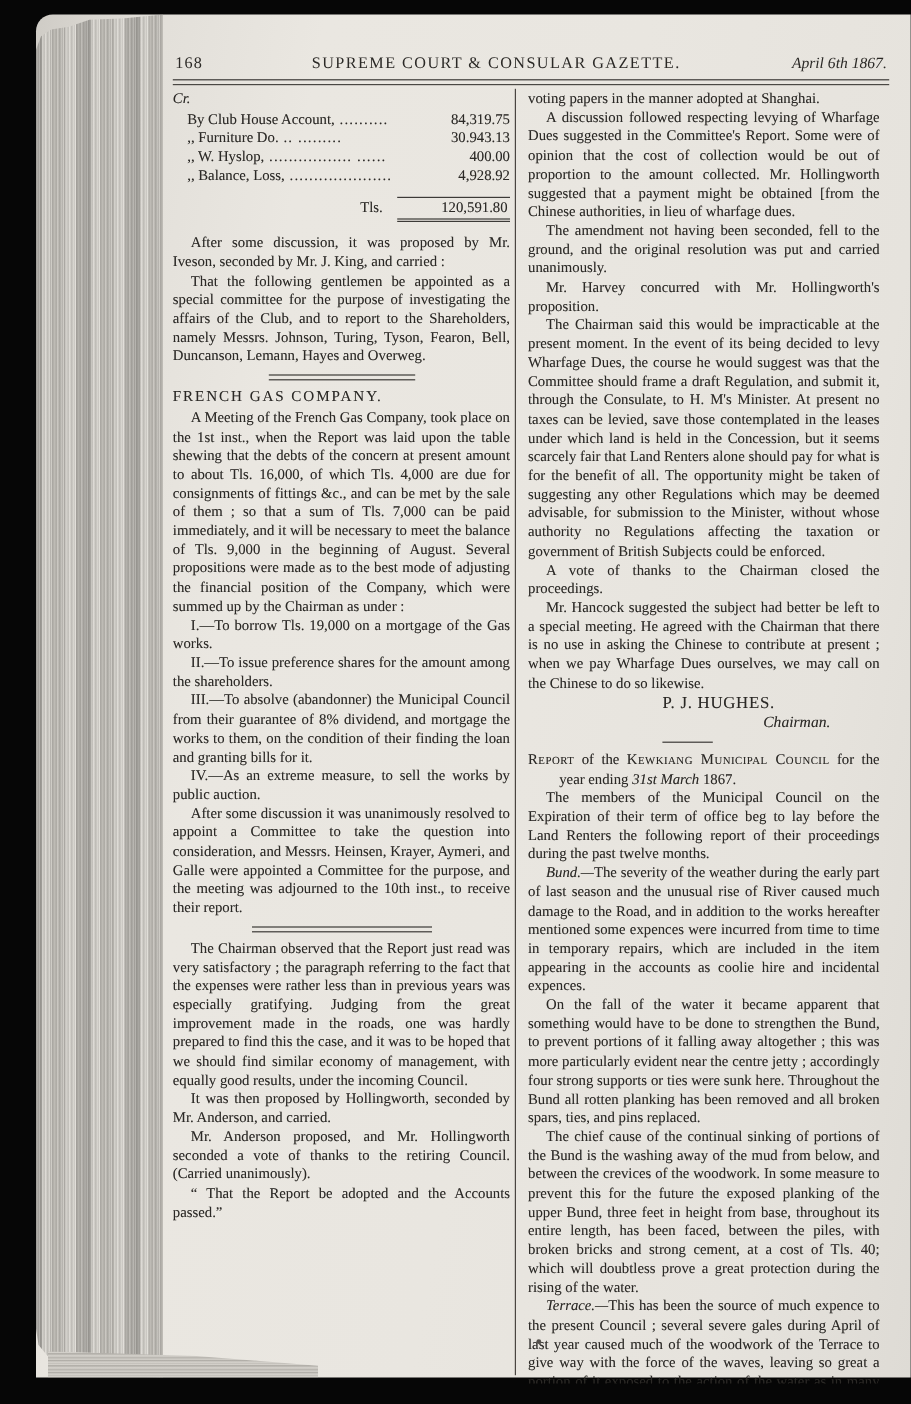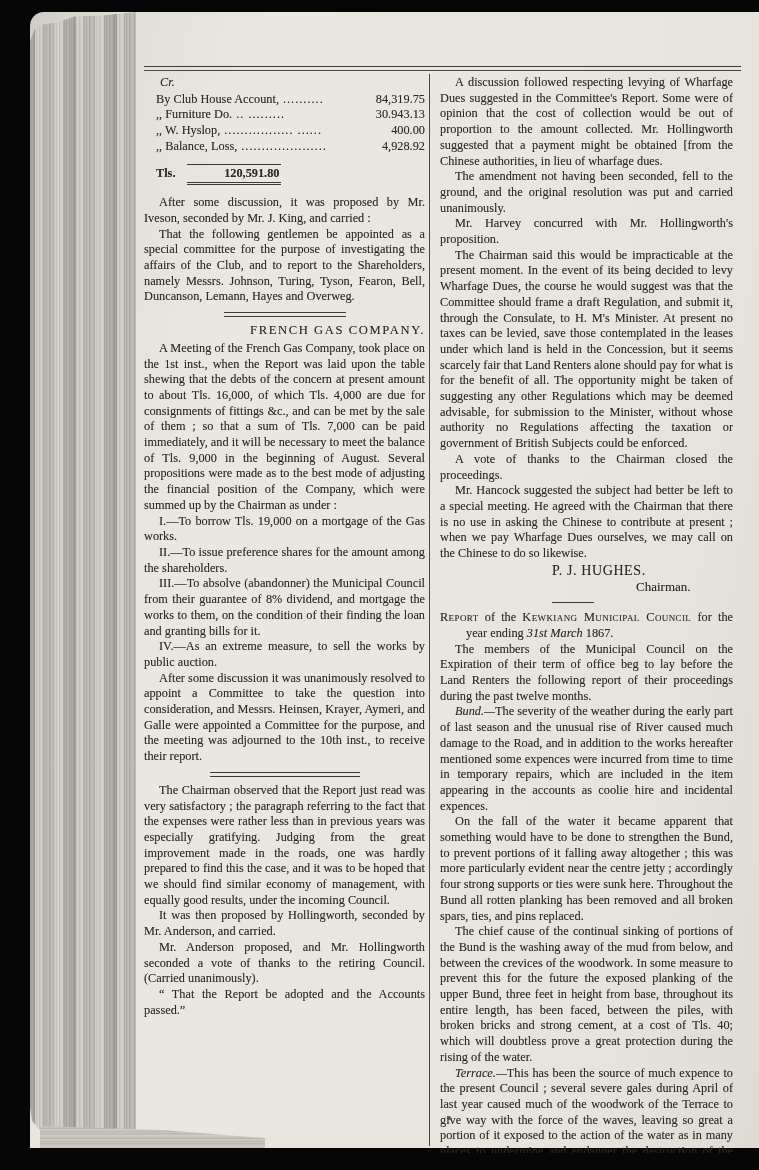--- a/index.html
+++ b/index.html
@@ -60,52 +60,57 @@
     text-align:justify; overflow:hidden;
     text-shadow:0 0 0.5px rgba(43,41,38,0.35);
   }
   .col-left  { left:114px; width:281px; height:1045px; }
   .col-right { left:410px; width:293px; height:1078px; }
   .para { margin:0; text-indent:15px; }
   .noindent { text-indent:0; }
   .it { font-style:italic; }
   .sc { font-variant:small-caps; letter-spacing:0.4px; }
   
-  .cr { margin:0 16px 1px; font-style:italic; }
+  .cr { margin:0 0 1px; font-style:italic; }
   .acct { margin:0 0 2px 12px; }
   .acct-row { display:flex; align-items:baseline; white-space:nowrap; }
   .acct-label { flex:none; }
   .acct-dots { flex:1; overflow:hidden; margin:0 4px; letter-spacing:1px; }
   .acct-amount { flex:none; text-align:left; }
-  .acct-total-row { display:flex; margin:9px 0 10px;font-weight:bold; }
+  .acct-total-row { display:flex; justify-content:flex-end; margin:9px 0 10px; }
   .acct-total { display:flex; align-items:baseline; }
   .total-amt {
     margin-left:12px; padding:1px 2px 1px 6px; min-width:86px; text-align:right;
     border-top:1px solid #3c3a37; border-bottom:3px double #3c3a37;
   }
   .divider {
     height:3px; margin:7px auto 6px;
     border-top:1px solid #3c3a37; border-bottom:1px solid #3c3a37;
   }
   .divider.w120 { width:122px; }
   .divider.w150 { width:150px; }
-  .sec-head { margin:3px 0 2px; text-align:right; font-size:12.6px; letter-spacing:1.6px; text-indent:0; }
+  .sec-head { margin:3px 0 2px; text-align:left; font-size:12.6px; letter-spacing:1.6px; text-indent:0; }
   .sig-name { margin:1px 0 0 112px; font-size:14px; letter-spacing:0.6px; text-indent:0; text-align:left; }
-  .sig-title { margin:0 0 0 196px; font-size:13px; text-indent:0; text-align:left; }
+  .sig-title { margin:0 0 0 196px; font-style:italic; font-size:13px; text-indent:0; text-align:left; }
   .sig-rule { width:42px; border-top:1.2px solid #3c3a37; margin:8px 0 7px 112px; }
   .report-head { margin:0; padding-left:26px; text-indent:-26px; }
   .speck { position:absolute; left:417px; top:1104px; width:4px; height:4px; border-radius:50%; background:#55514c; }
 </style>
 </head>
 <body>
 
 <div class="sheet">
   <div class="edges"></div>
   <div class="edges-bottom"></div>
 
+  <div class="header">
+    <span class="pagenum">168</span>
+    <span class="mast">SUPREME COURT &amp; CONSULAR GAZETTE.</span>
+    <span class="issuedate">April 6th 1867.</span>
+  </div>
   <div class="head-rule"></div>
   <div class="col-rule"></div>
 
   <div class="col col-left">
     <p class="cr">Cr.</p>
 
     <div class="acct">
       <div class="acct-row">
         <span class="acct-label">By Club House Account,</span>
         <span class="acct-dots">..........</span>
@@ -148,20 +153,21 @@
 
     <div class="divider w150"></div>
     <p class="para">The Chairman observed that the Report just read was very satisfactory ; the paragraph referring to the fact that the expenses were rather less than in previous years was especially gratifying.  Judging from the great improvement made in the roads, one was hardly prepared to find this the case, and it was to be hoped that we should find similar economy of management, with equally good results, under the incoming Council.</p>
     <p class="para">It was then proposed by Hollingworth, seconded by Mr. Anderson, and carried.</p>
     <p class="para">Mr. Anderson proposed, and Mr. Hollingworth seconded a vote of thanks to the retiring Council. (Carried unanimously).</p>
     <p class="para">“ That the Report be adopted and the Accounts passed.”</p>
 
   </div>
 
   <div class="col col-right">
+    <p class="para noindent">voting papers in the manner adopted at Shanghai.</p>
     <p class="para">A discussion followed respecting levying of Wharfage Dues suggested in the Committee's Report.  Some were of opinion that the cost of collection would be out of proportion to the amount collected.  Mr. Hollingworth suggested that a payment might be obtained [from the Chinese authorities, in lieu of wharfage dues.</p>
     <p class="para">The amendment not having been seconded, fell to the ground, and the original resolution was put and carried unanimously.</p>
     <p class="para">Mr. Harvey concurred with Mr. Hollingworth's proposition.</p>
     <p class="para">The Chairman said this would be impracticable at the present moment.  In the event of its being decided to levy Wharfage Dues, the course he would suggest was that the Committee should frame a draft Regulation, and submit it, through the Consulate, to H. M's Minister.  At present no taxes can be levied, save those contemplated in the leases under which land is held in the Concession, but it seems scarcely fair that Land Renters alone should pay for what is for the benefit of all.  The opportunity might be taken of suggesting any other Regulations which may be deemed advisable, for submission to the Minister, without whose authority no Regulations affecting the taxation or government of British Subjects could be enforced.</p>
     <p class="para">A vote of thanks to the Chairman closed the proceedings.</p>
     <p class="para">Mr. Hancock suggested the subject had better be left to a special meeting.  He agreed with the Chairman that there is no use in asking the Chinese to contribute at present ; when we pay Wharfage Dues ourselves, we may call on the Chinese to do so likewise.</p>
 
     <p class="sig-name">P. J. HUGHES.</p>
     <p class="sig-title">Chairman.</p>
     <div class="sig-rule"></div>

